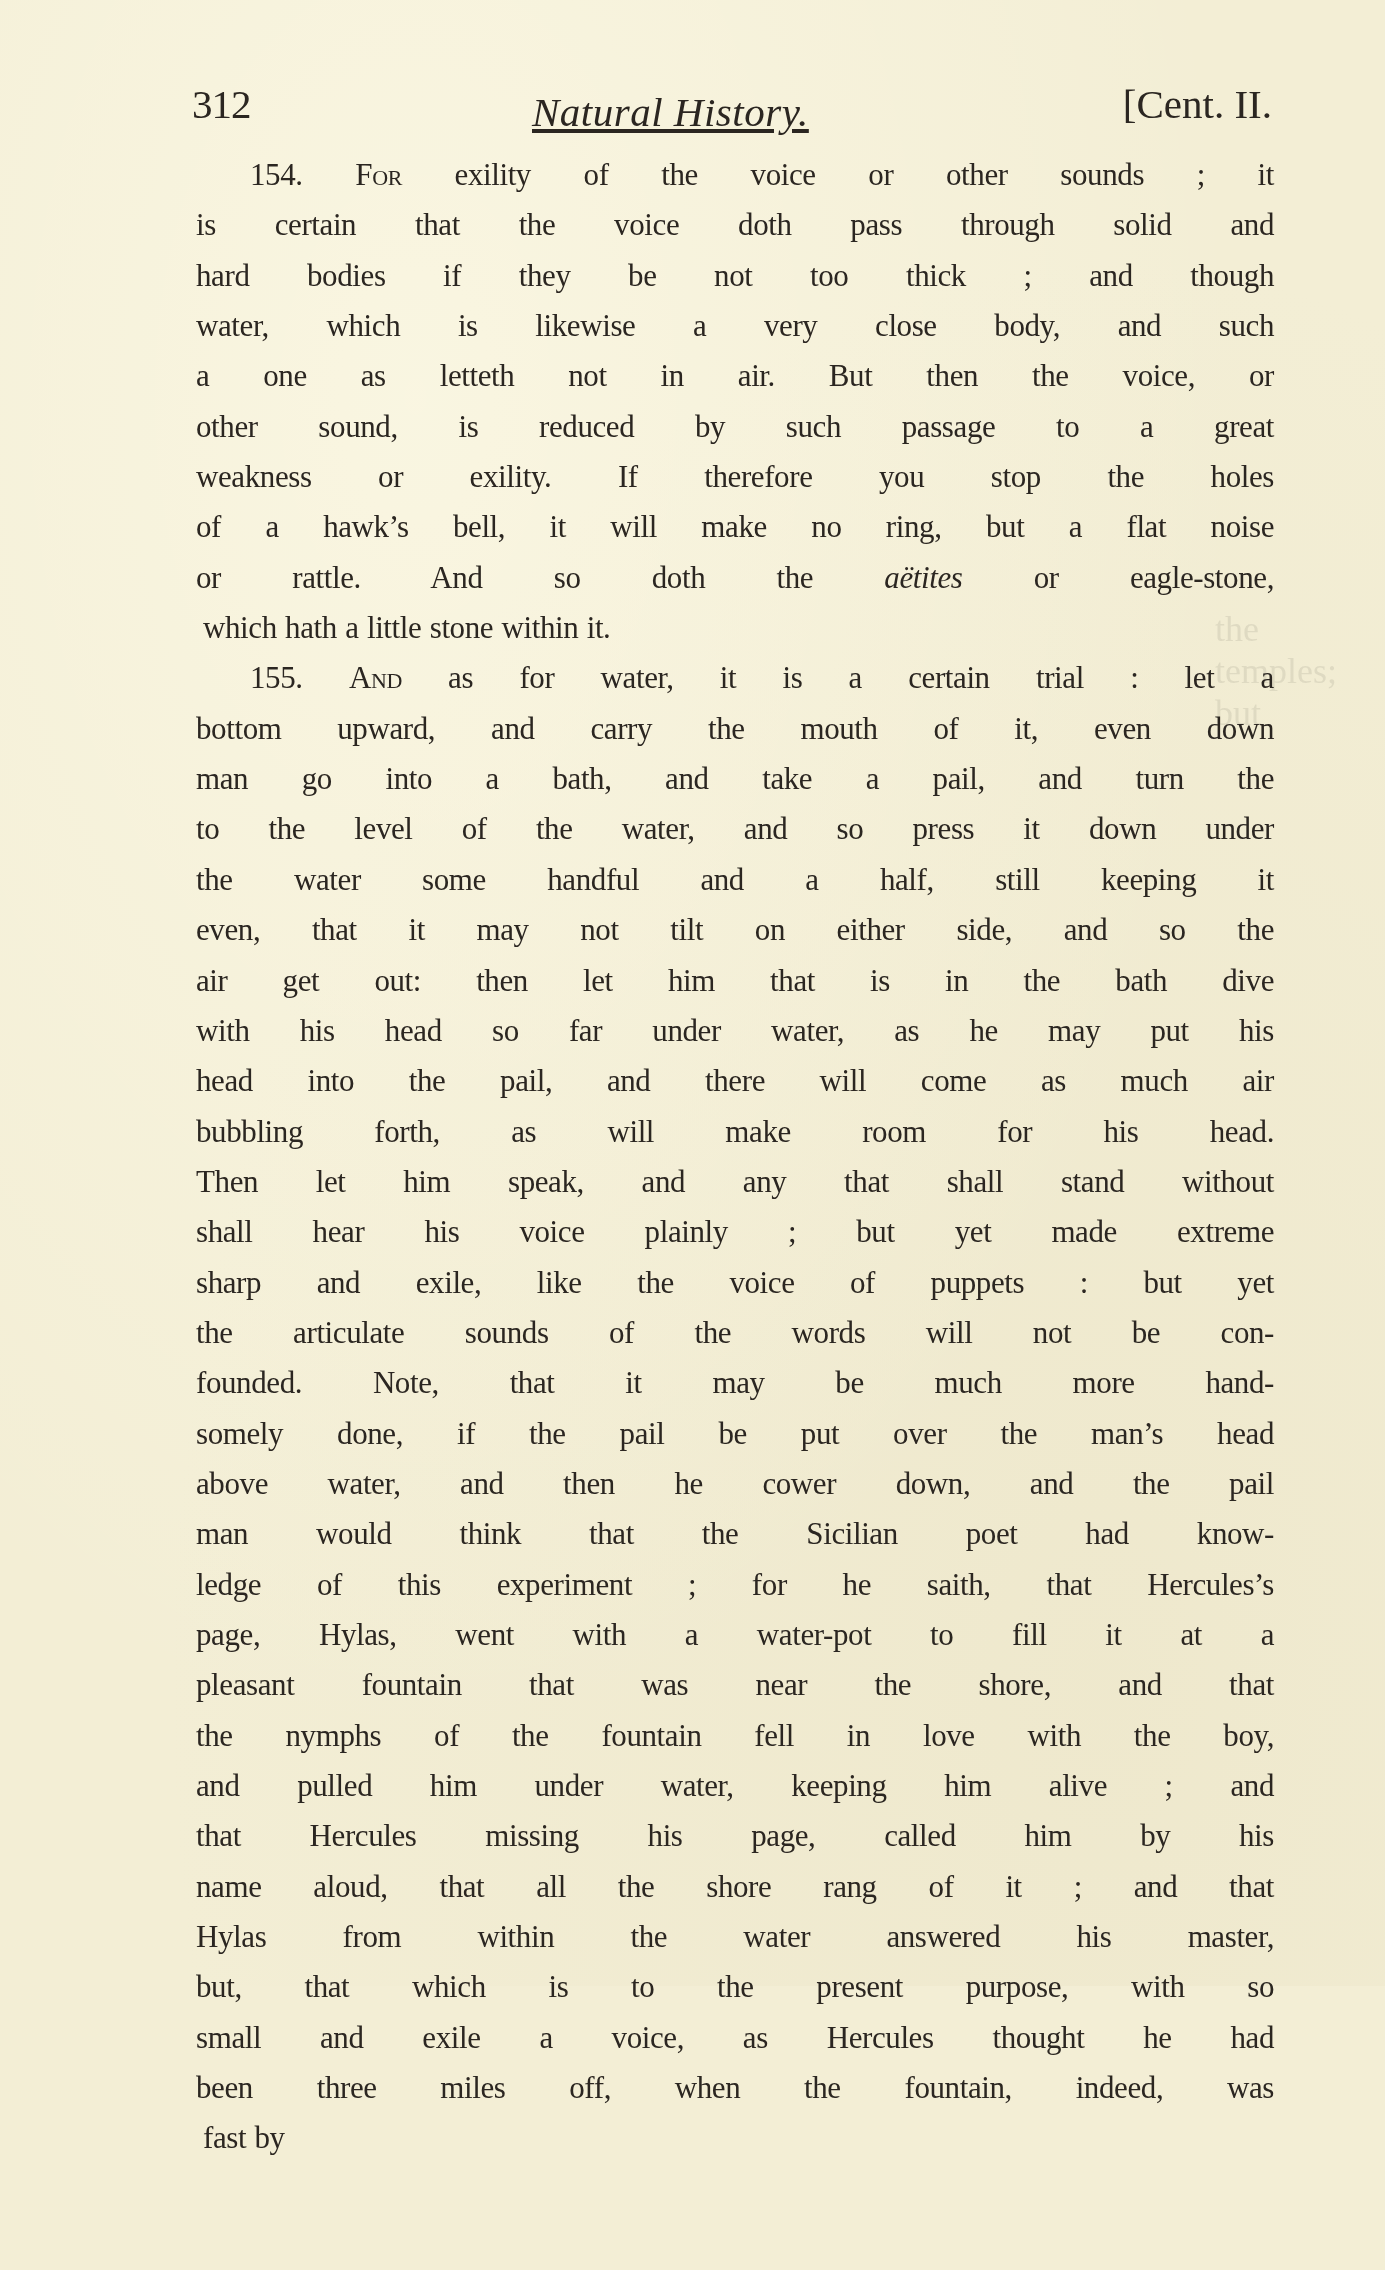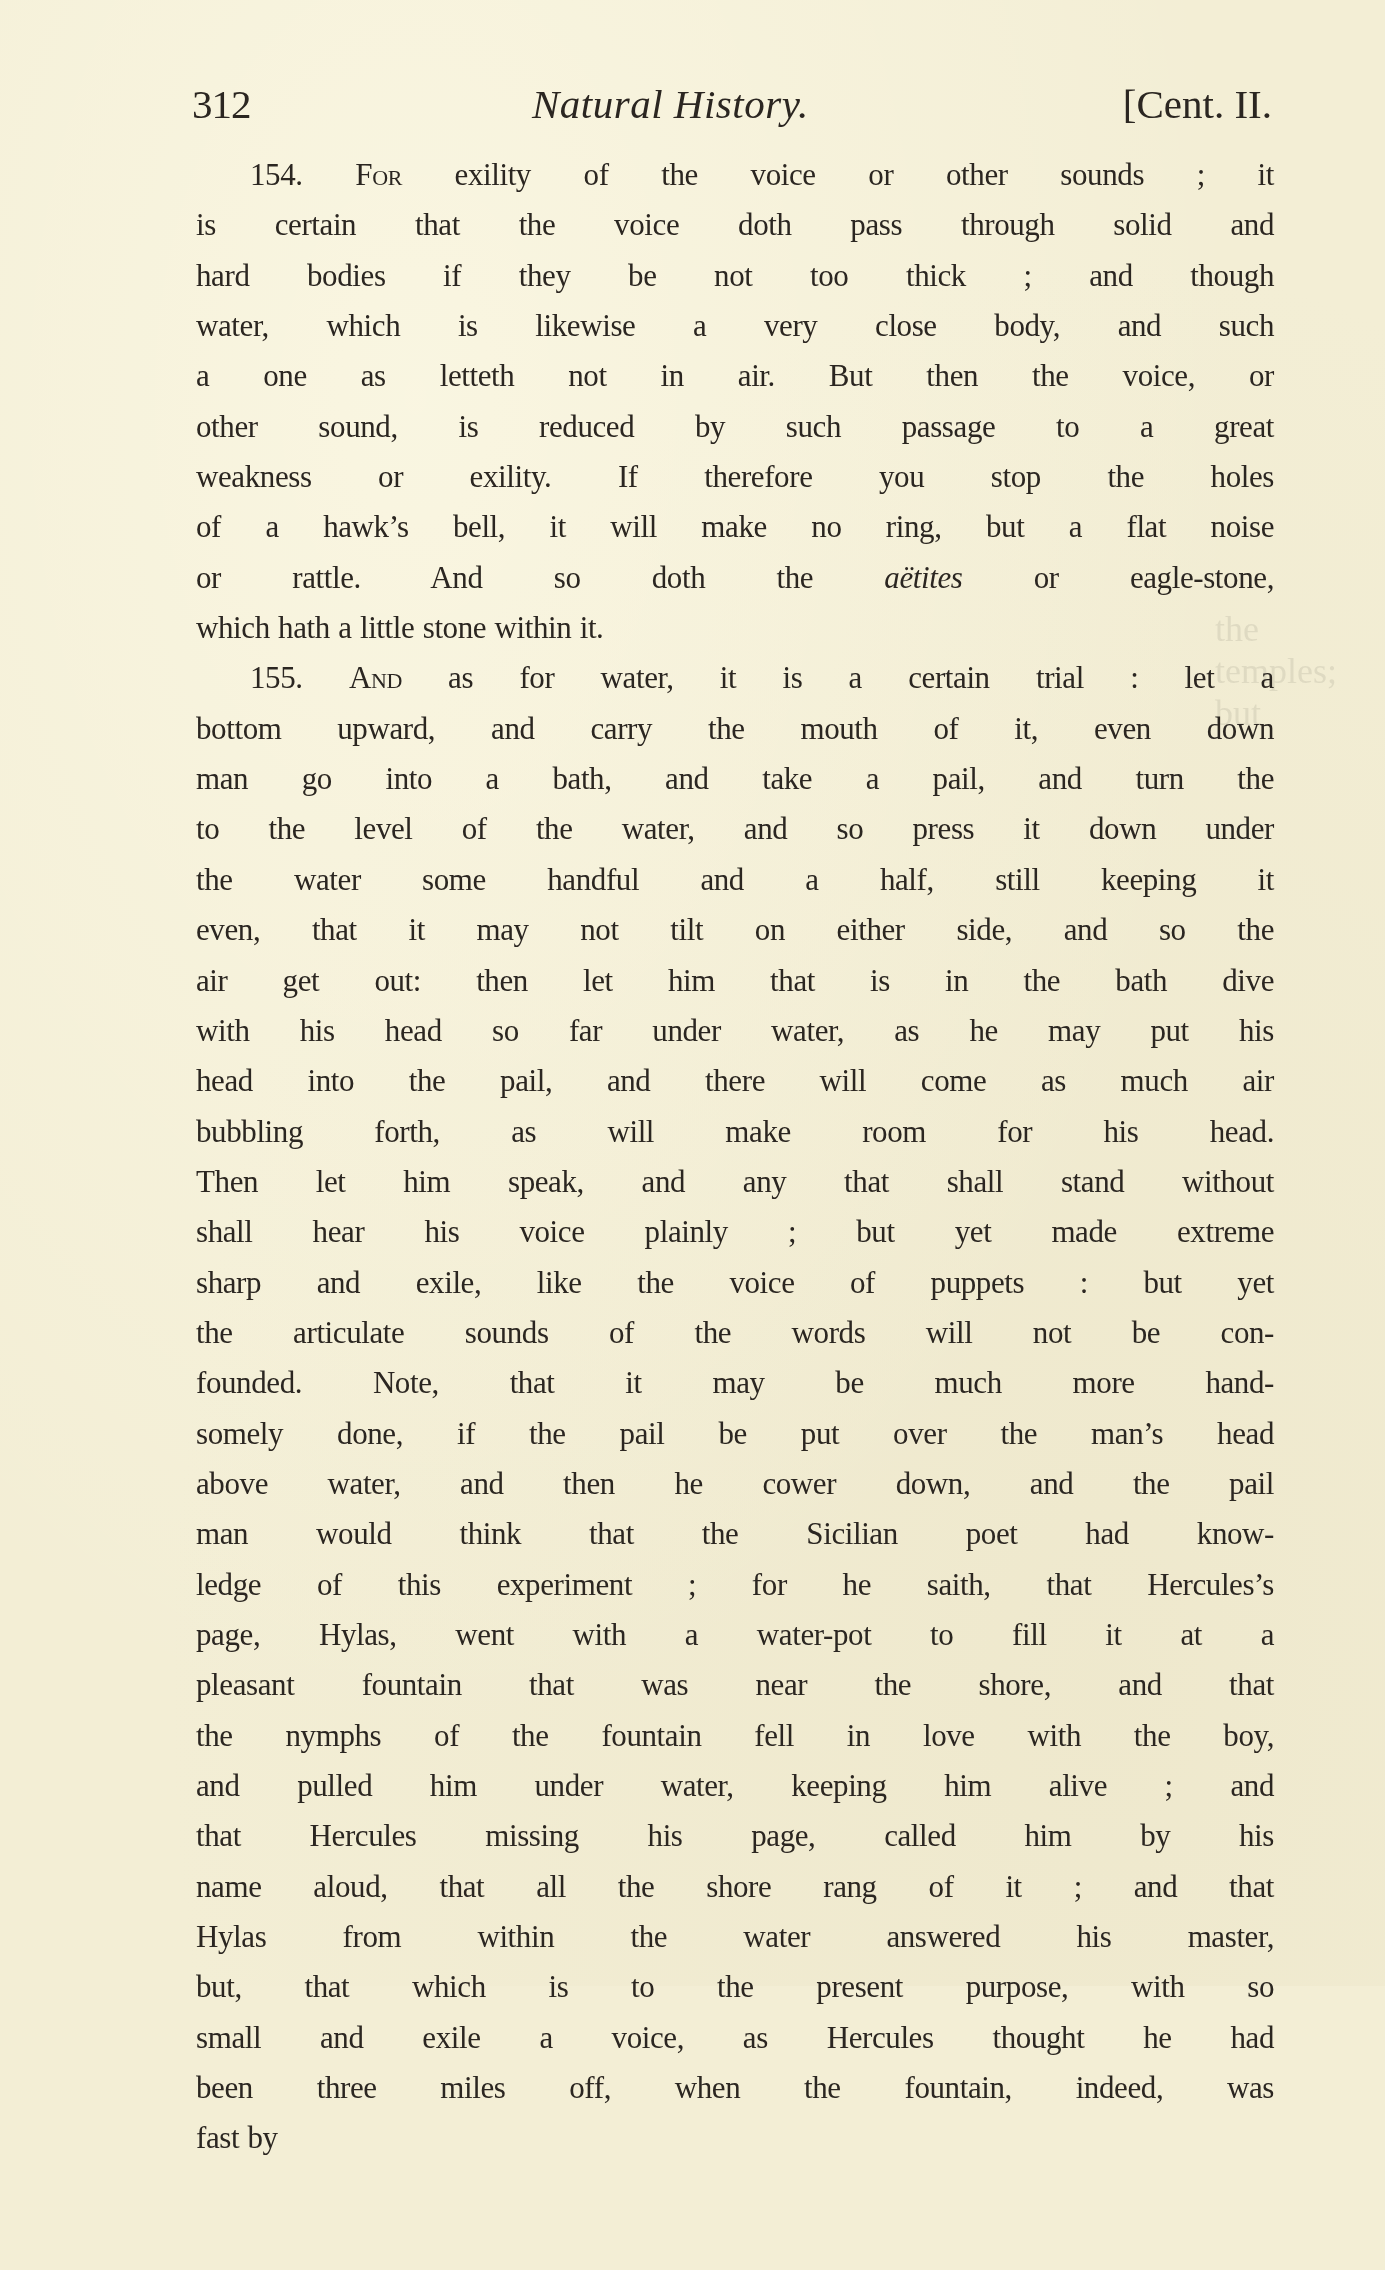--- a/index.html
+++ b/index.html
@@ -24,40 +24,40 @@
   .running-head {
     position: absolute;
     left: 192px;
     top: 76px;
     width: 1080px;
     height: 56px;
     font-size: 41px;
     line-height: 56px;
   }
   .running-head .folio { position: absolute; left: 0; top: 0; letter-spacing: -1px; }
-  .running-head .title { position: absolute; left: 340px; top: 0; font-style: italic; letter-spacing: 0.5px; }
+  .running-head .title { position: absolute; left: 340px; top: 8px; font-style: italic; letter-spacing: 0.5px; text-decoration: underline; }
   .running-head .section { position: absolute; right: 0; top: 0; }
   .body-text {
     position: absolute;
     left: 196px;
     top: 150px;
     width: 1078px;
   }
   .line {
     height: 50.35px;
     line-height: 50.35px;
     font-size: 31px;
     white-space: nowrap;
     text-align: justify;
     text-align-last: justify;
     letter-spacing: -0.4px;
     word-spacing: 1px;
   }
   .line.indent { padding-left: 54px; }
-  .line.last { text-align-last: left; }
+  .line.last { text-align-last: left; margin-left: 7px; }
   .sc { font-variant: small-caps; }
   .it { font-style: italic; }
   .ghost {
     position: absolute;
     left: 1215px; top: 608px;
     font-size: 36px;
     color: rgba(60,55,45,0.10);
     font-style: normal;
   }
 </style>

